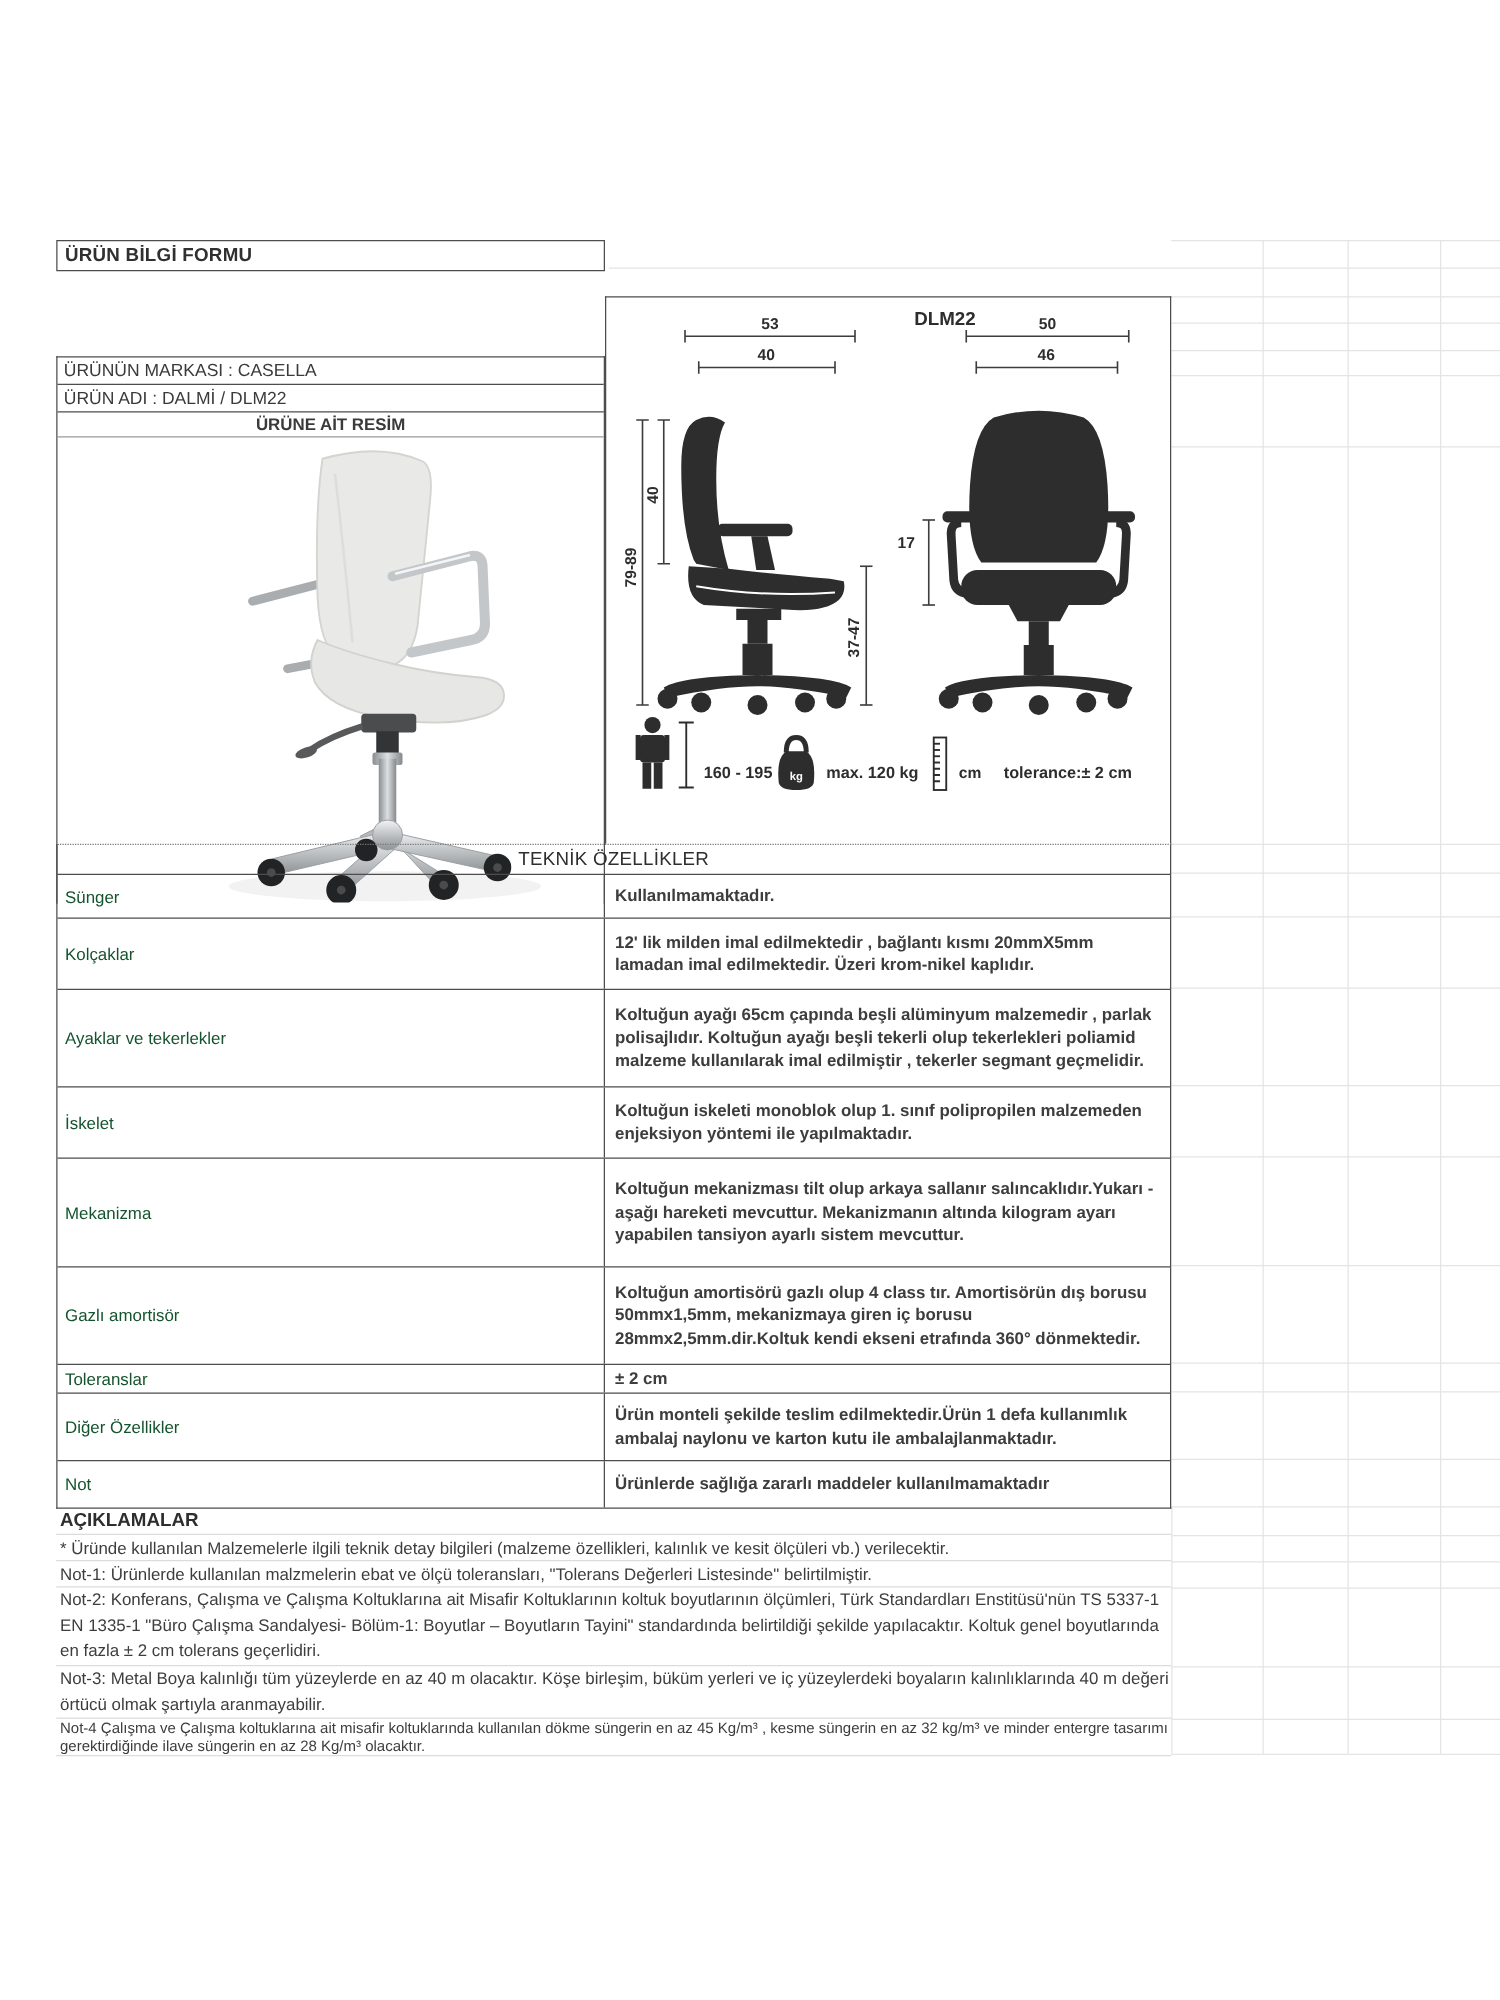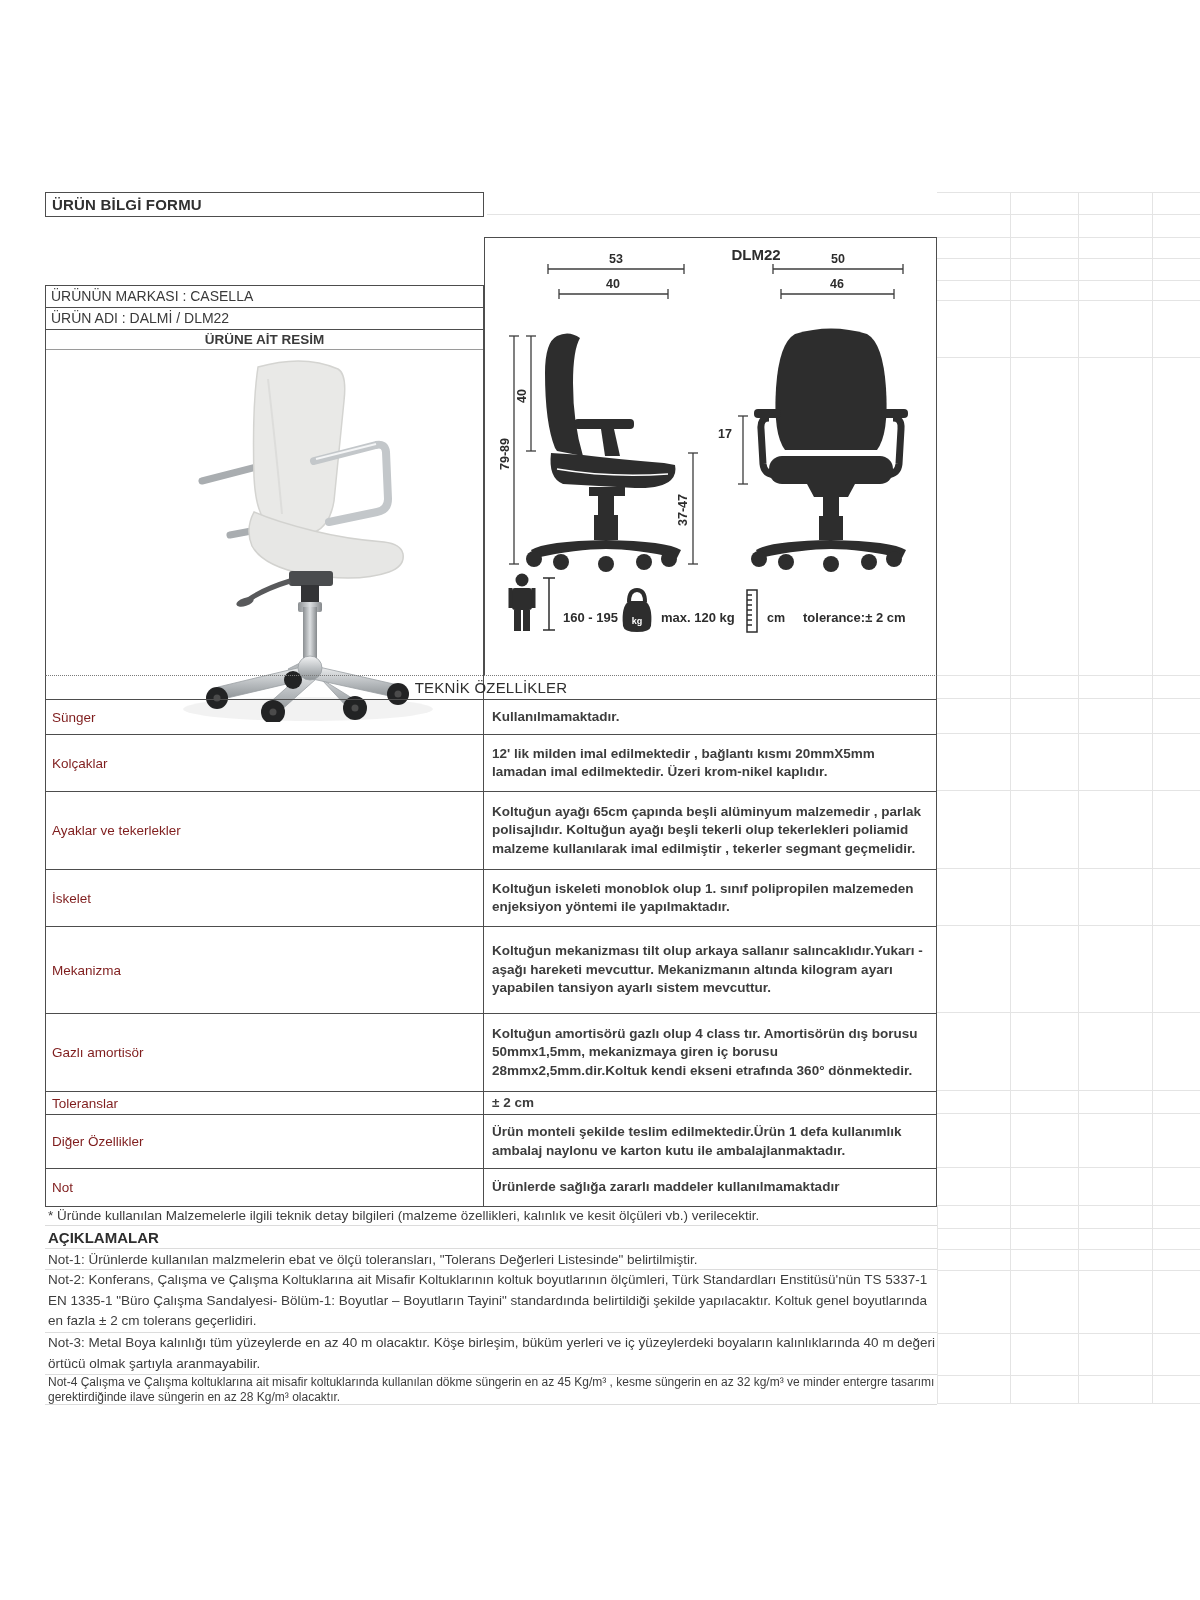--- a/index.html
+++ b/index.html
@@ -19,21 +19,21 @@
                border-bottom:1px solid #9a9a9a;color:#3a3a3a;font-weight:bold;}
   .photo-wrap{position:absolute;left:0;top:63px;width:437px;height:373px;}
   .draw-box{left:484px;top:237px;width:453px;height:438px;border-bottom:none;}
   
   .tek{left:45px;top:675px;width:892px;border:1px solid #4d4d4d;border-top:1px dotted #7a7a7a;box-sizing:border-box;}
   .tek-head{height:23px;line-height:23px;text-align:center;font-size:15px;font-weight:normal;
             color:#2e2e2e;border-bottom:1px solid #4d4d4d;letter-spacing:.2px;}
   .trow{display:flex;border-bottom:1px solid #4d4d4d;box-sizing:border-box;}
   .trow:last-child{border-bottom:none;}
   .lbl{width:438px;border-right:1px solid #4d4d4d;box-sizing:border-box;
-       display:flex;align-items:center;padding-left:6px;font-size:13.5px;color:#7f1d1d;}
+       display:flex;align-items:center;padding-left:6px;font-size:13.5px;color:#14532d;}
   .val{flex:1;display:flex;align-items:center;padding:2px 8px;font-size:13.5px;
        line-height:18.5px;color:#3d3d3d;font-weight:bold;}
   .r0{height:35px}.r1{height:57px}.r2{height:78px}.r3{height:57px}.r4{height:87px}
   .r5{height:78px}.r6{height:23px}.r7{height:54px}.r8{height:37px}
   
   .notes{left:45px;top:1205px;width:892px;}
   .nrow{box-sizing:border-box;border-bottom:1px solid #dcdcdc;padding-left:3px;
         font-size:13.5px;color:#3d3d3d;display:flex;align-items:center;}
   .n-head{height:23px;font-weight:bold;font-size:15px;color:#2e2e2e;}
   .nh21{height:21px}.nh63{height:63px;line-height:20.5px}.nh42{height:42px;line-height:20.5px}
@@ -290,21 +290,21 @@
       <div class="lbl">Diğer Özellikler</div>
       <div class="val">Ürün monteli şekilde teslim edilmektedir.Ürün 1 defa kullanımlık ambalaj naylonu ve karton kutu ile ambalajlanmaktadır.</div>
     </div>
     <div class="trow r8">
       <div class="lbl">Not</div>
       <div class="val">Ürünlerde sağlığa zararlı maddeler kullanılmamaktadır</div>
     </div>
   </div>
 
   <div class="abs notes">
+    <div class="nrow n-head">AÇIKLAMALAR</div>
     <div class="nrow nh21">* Üründe kullanılan Malzemelerle ilgili teknik detay bilgileri (malzeme özellikleri, kalınlık ve kesit ölçüleri vb.)  verilecektir.</div>
-    <div class="nrow n-head">AÇIKLAMALAR</div>
     <div class="nrow nh21">Not-1: Ürünlerde kullanılan malzmelerin ebat ve ölçü toleransları, "Tolerans Değerleri Listesinde" belirtilmiştir.</div>
     <div class="nrow nh63">Not-2: Konferans, Çalışma ve Çalışma Koltuklarına ait  Misafir Koltuklarının koltuk boyutlarının ölçümleri, Türk Standardları Enstitüsü'nün TS 5337-1 EN 1335-1 "Büro Çalışma Sandalyesi- Bölüm-1: Boyutlar – Boyutların Tayini" standardında belirtildiği şekilde yapılacaktır. Koltuk genel boyutlarında en fazla ± 2 cm tolerans geçerlidiri.</div>
     <div class="nrow nh42">Not-3: Metal Boya kalınlığı tüm yüzeylerde en az 40 m  olacaktır. Köşe birleşim, büküm yerleri ve iç yüzeylerdeki boyaların kalınlıklarında 40 m değeri örtücü olmak şartıyla aranmayabilir.</div>
     <div class="nrow nh30">Not-4 Çalışma ve Çalışma koltuklarına ait misafir koltuklarında kullanılan dökme süngerin en az 45 Kg/m³ ,  kesme süngerin en az 32 kg/m³  ve minder entergre tasarımı gerektirdiğinde ilave süngerin en az 28 Kg/m³  olacaktır.</div>
   </div>
 
 </div>
 
 </body></html>

